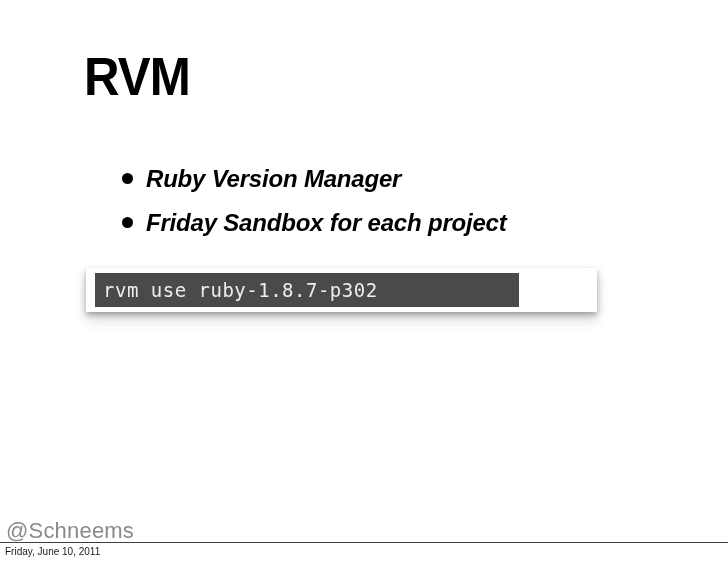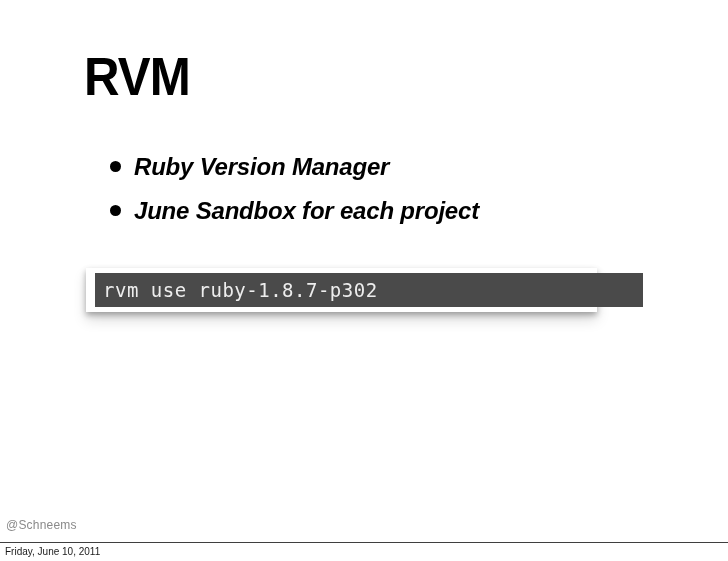--- a/index.html
+++ b/index.html
@@ -39,21 +39,21 @@
     transform: scaleX(0.93);
     transform-origin: left top;
     white-space: nowrap;
   }
 
   
   .bullet-list {
     position: absolute;
     left: 110px;
     top: 152px;
-    margin: 0;
+    margin: 12px;
     padding: 0;
     list-style: none;
   }
   .bullet-item {
     display: flex;
     align-items: flex-start;
     margin-bottom: 14px;
     height: 30px;
   }
   .bullet-dot {
@@ -85,21 +85,21 @@
     box-shadow: 0 3px 6px rgba(0,0,0,0.30),
                 0 8px 14px rgba(0,0,0,0.14);
   }
   #code-card-1 { top: 268px; }
   #code-card-2 { top: 352px; }
 
   .code-bar {
     position: absolute;
     left: 9px;
     top: 5px;
-    width: 548px;
+    width: 424px;
     height: 34px;
     background: #4a4a4a;
     display: flex;
     align-items: center;
     overflow: hidden;
   }
   .code-text {
     font-family: "DejaVu Sans Mono", monospace;
     font-size: 19px;
     color: #ededed;
@@ -107,21 +107,21 @@
     padding-left: 8px;
     letter-spacing: 0.5px;
     line-height: 1;
   }
 
   
   .handle {
     position: absolute;
     left: 6px;
     top: 518px;
-    font-size: 12px;
+    font-size: 22px;
     color: #8a8a8a;
     letter-spacing: 0.2px;
     white-space: nowrap;
   }
   .footer-divider {
     position: absolute;
     left: 0;
     top: 542px;
     width: 728px;
     height: 1px;
@@ -143,21 +143,21 @@
 
   <div class="slide-title">RVM</div>
 
   <ul class="bullet-list">
     <li class="bullet-item">
       <span class="bullet-dot"></span>
       <span class="bullet-text">Ruby Version Manager</span>
     </li>
     <li class="bullet-item">
       <span class="bullet-dot"></span>
-      <span class="bullet-text">June Sandbox for each project</span>
+      <span class="bullet-text">Friday Sandbox for each project</span>
     </li>
   </ul>
 
   <div class="code-card" id="code-card-1">
     <div class="code-bar">
       <span class="code-text">rvm use ruby-1.8.7-p302</span>
     </div>
   </div>
 
 

